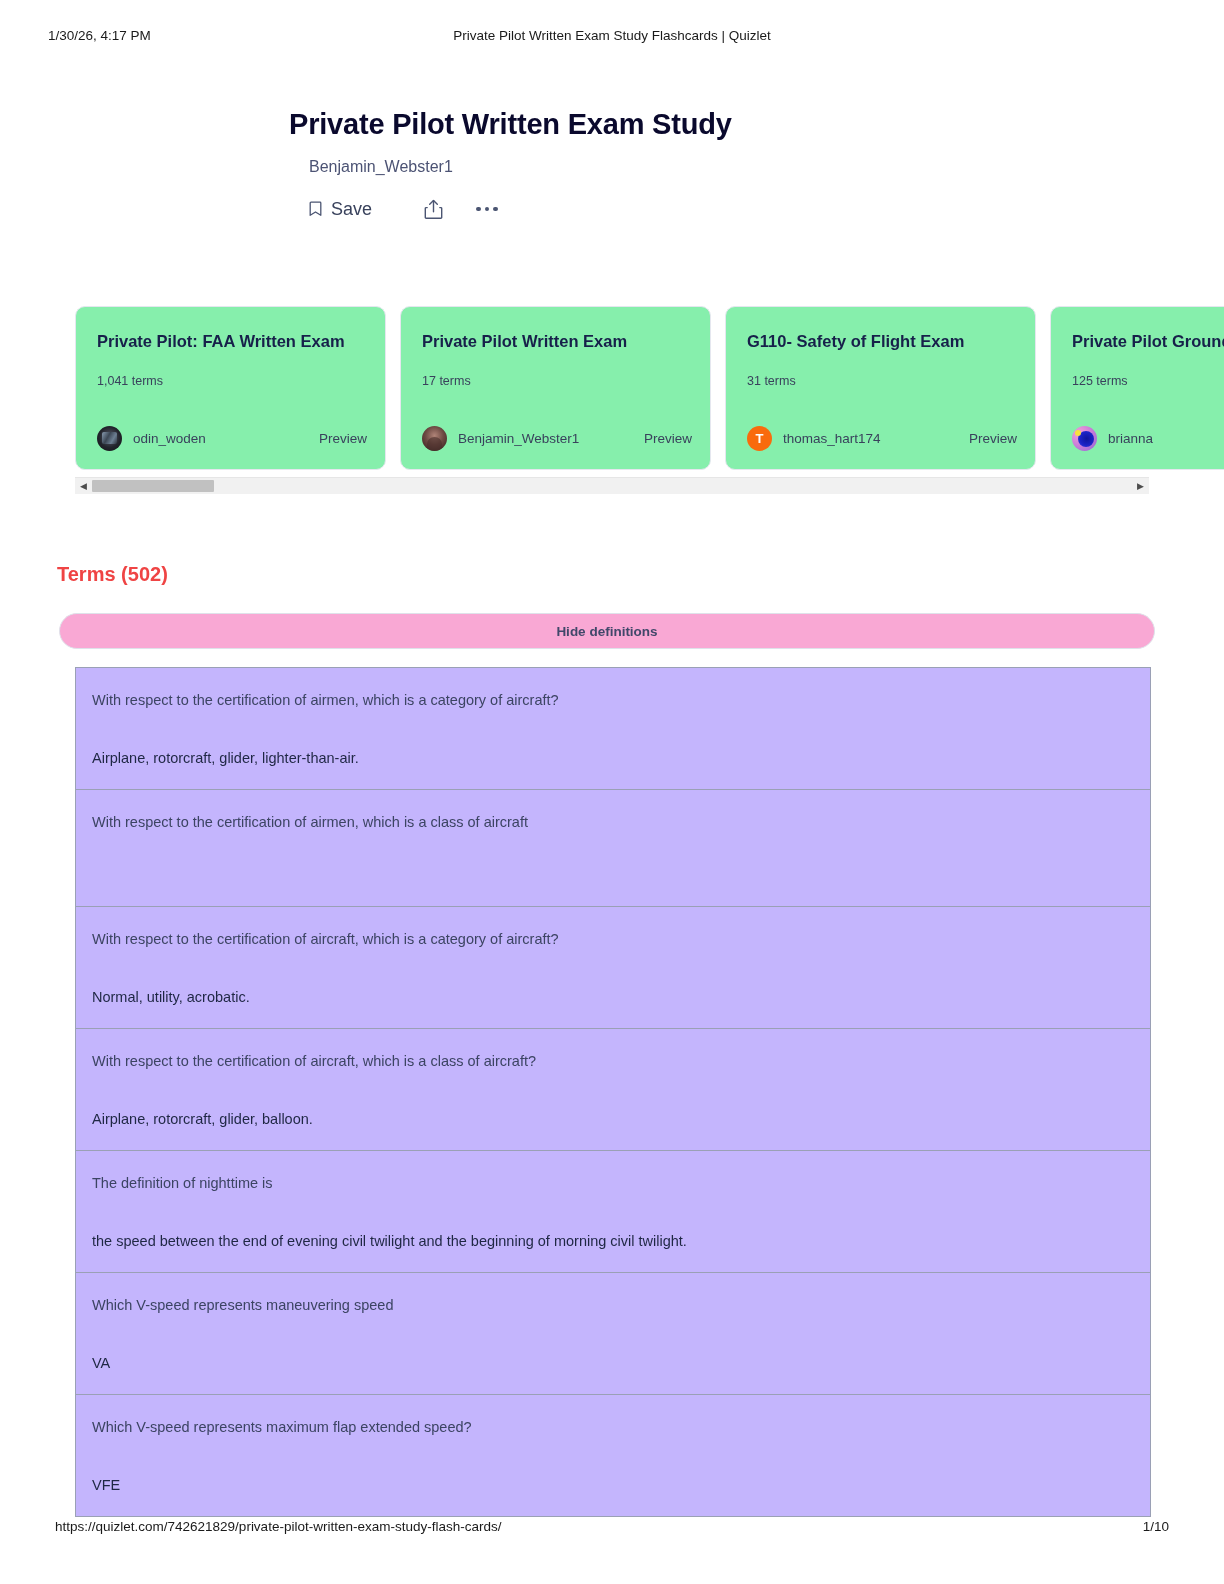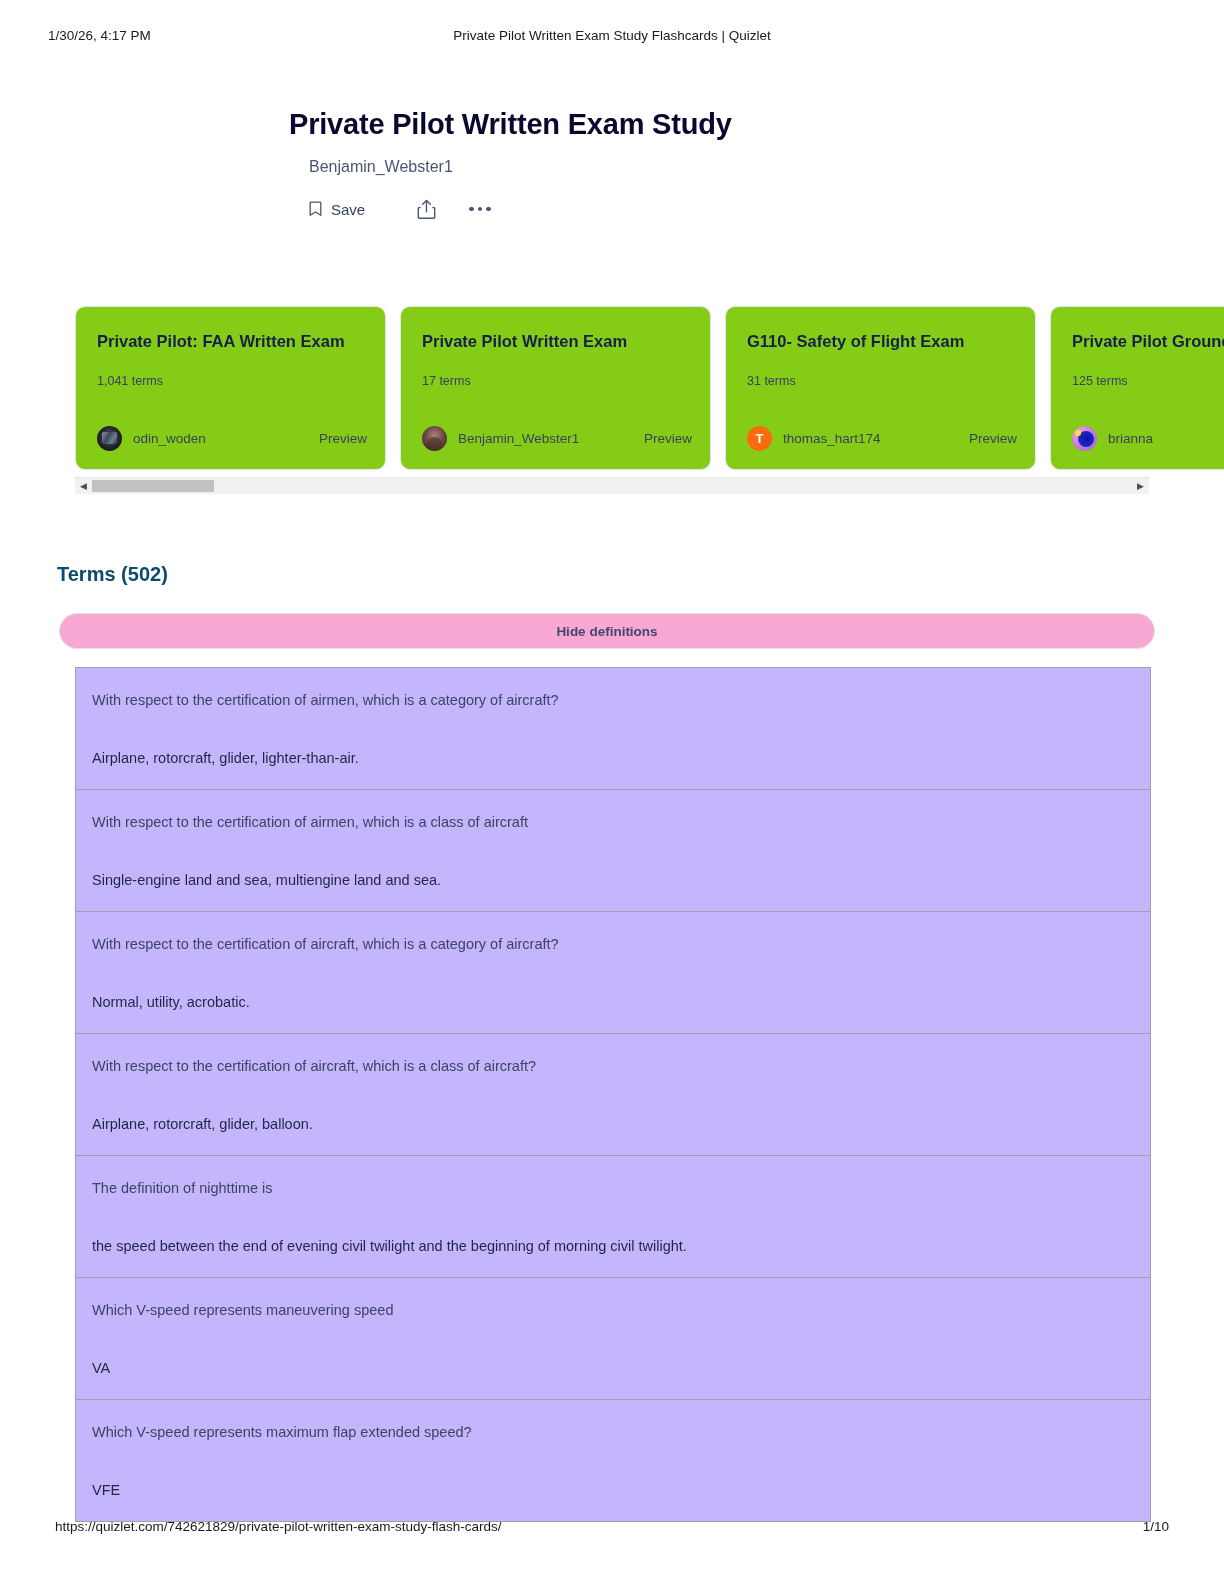--- a/index.html
+++ b/index.html
@@ -101,21 +101,21 @@
     margin-top: 20px;
     margin-left: 20px;
     display: flex;
     align-items: center;
     height: 24px;
   }
   .action-save {
     display: flex;
     align-items: center;
     gap: 9px;
-    font-size: 15px;
+    font-size: 18px;
     color: #39425c;
   }
   .ico {
     display: inline-block;
     line-height: 0;
   }
   .action-share { margin-left: 52px; }
   .action-more  { margin-left: 33px; }
   .dots {
     display: flex;
@@ -145,21 +145,21 @@
     height: 166px;
     display: flex;
     gap: 14px;
   }
   .set-card {
     width: 311px;
     height: 164px;
     box-sizing: border-box;
     border: 1px solid #e5e7ef;
     border-radius: 10px;
-    background: #84cc16;
+    background: #86efac;
     padding: 24px 21px 18px 21px;
     position: relative;
     flex: none;
   }
   .set-card .sc-title {
     font-size: 16.5px;
     font-weight: bold;
     color: #17204a;
     line-height: 20px;
     white-space: nowrap;
@@ -292,21 +292,21 @@
     border-radius: 1px;
   }
 
   
   .terms-heading {
     position: absolute;
     left: 57px;
     top: 561px;
     font-size: 20px;
     font-weight: bold;
-    color: #0c4a6e;
+    color: #ef4444;
     line-height: 26px;
   }
   .hide-def-btn {
     position: absolute;
     left: 59px;
     top: 613px;
     width: 1096px;
     height: 36px;
     box-sizing: border-box;
     border: 1px solid #dfe2ea;
@@ -454,21 +454,20 @@
 
 <div class="terms-list">
 
   <div class="term-row">
     <div class="term-q">With respect to the certification of airmen, which is a category of aircraft?</div>
     <div class="term-a">Airplane, rotorcraft, glider, lighter-than-air.</div>
   </div>
 
   <div class="term-row">
     <div class="term-q">With respect to the certification of airmen, which is a class of aircraft</div>
-    <div class="term-a">Single-engine land and sea, multiengine land and sea.</div>
   </div>
 
   <div class="term-row">
     <div class="term-q">With respect to the certification of aircraft, which is a category of aircraft?</div>
     <div class="term-a">Normal, utility, acrobatic.</div>
   </div>
 
   <div class="term-row">
     <div class="term-q">With respect to the certification of aircraft, which is a class of aircraft?</div>
     <div class="term-a">Airplane, rotorcraft, glider, balloon.</div>

